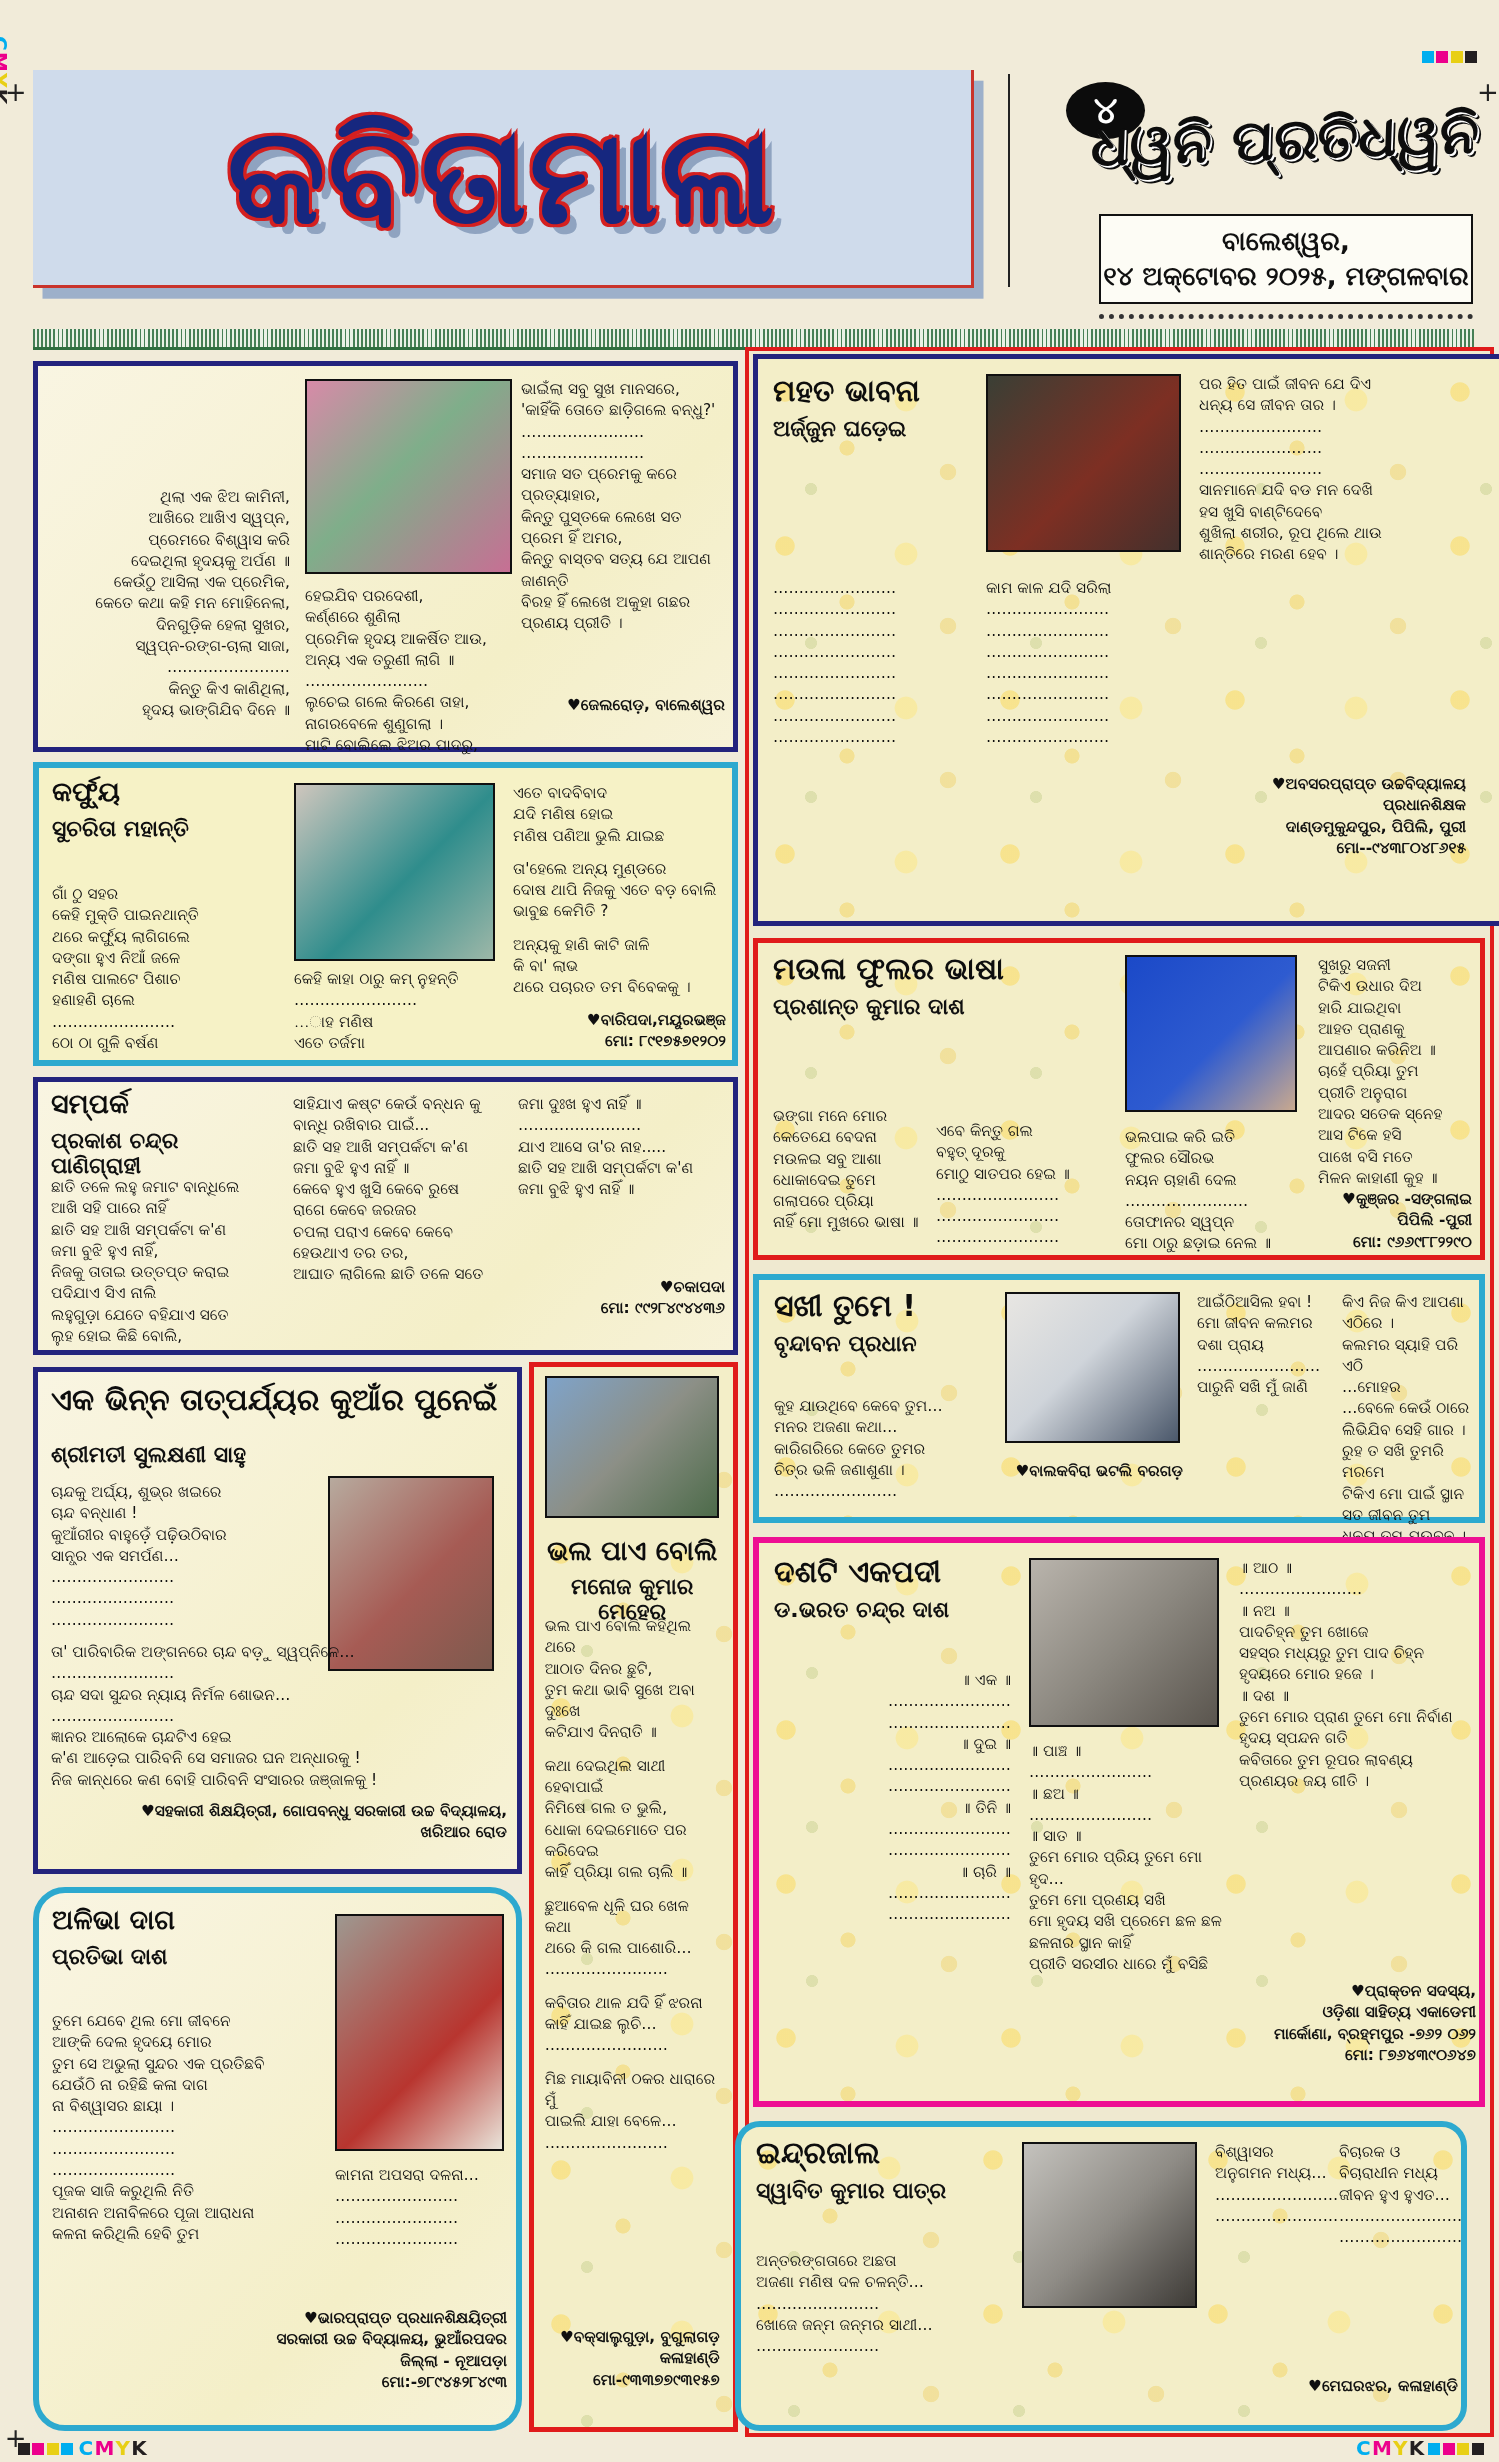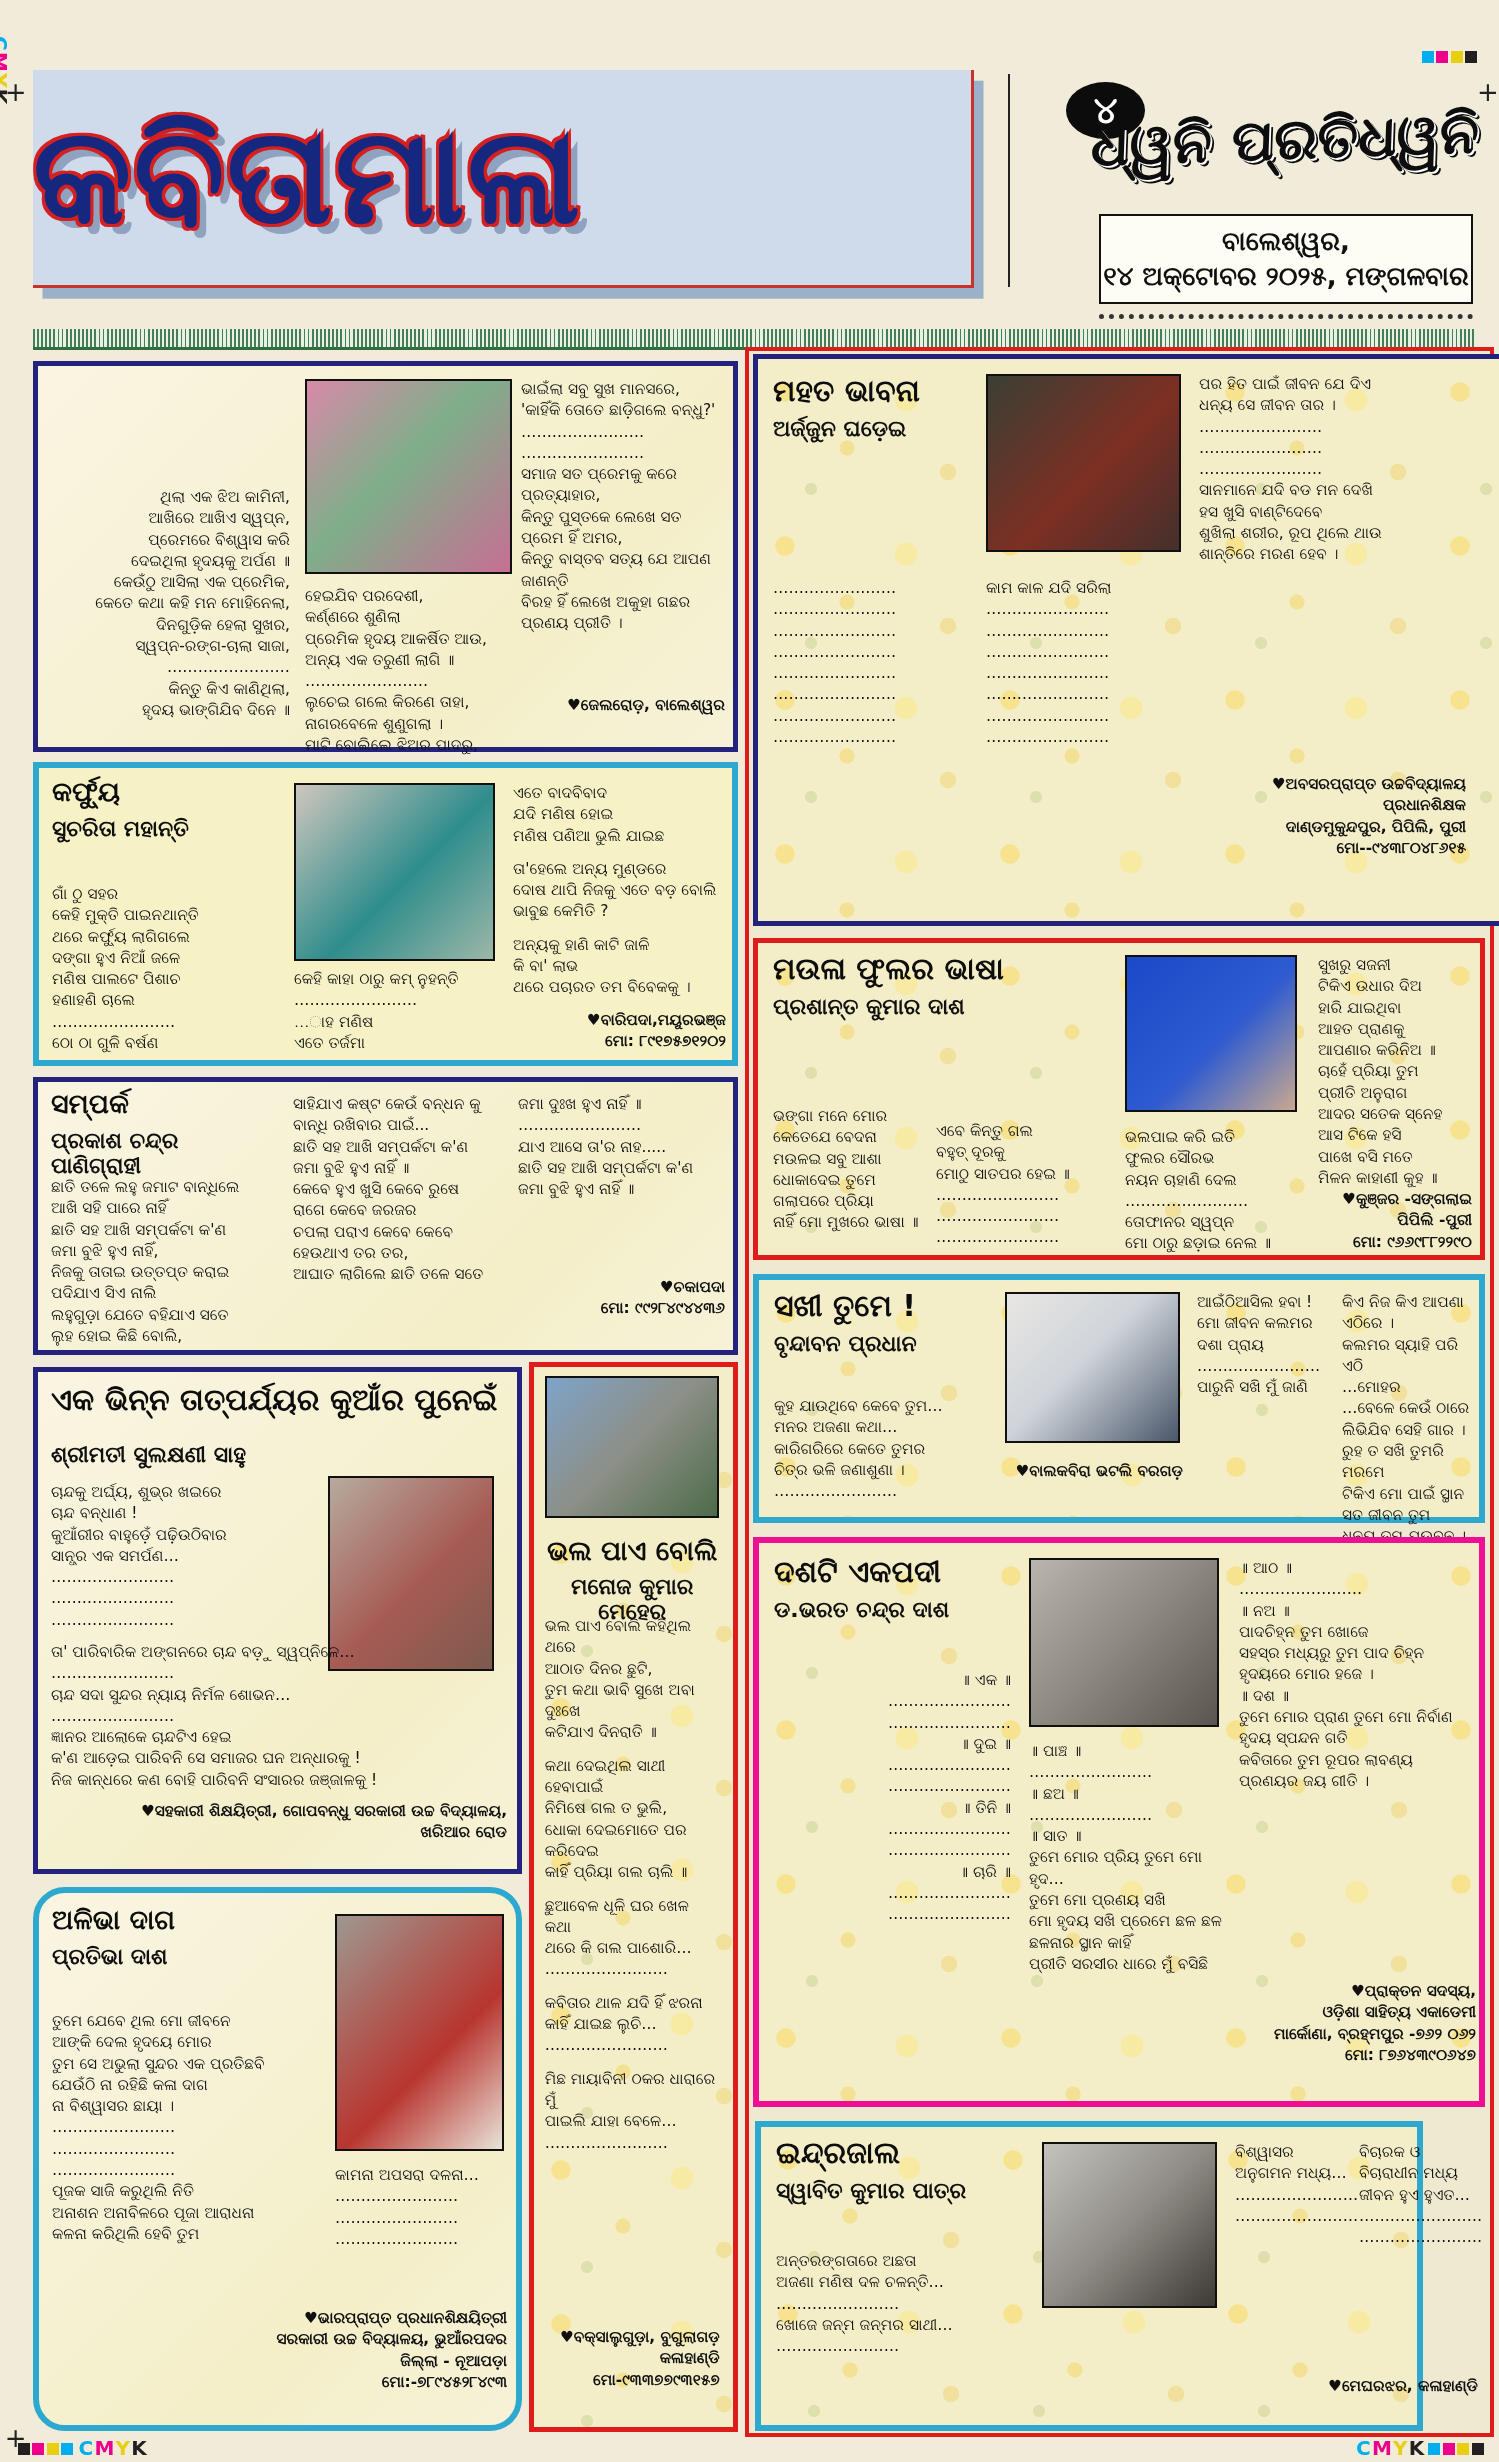--- a/index.html
+++ b/index.html
@@ -2,21 +2,21 @@
 <html style="font-size:9.5px"><head>
 <meta charset="utf-8">
 <style>
   html,body{margin:0;padding:0;background:#d8d2c0;}
   #page{position:relative;width:1500px;height:2462px;background:#f1ebd9;overflow:hidden;
         font-family:"DejaVu Sans","Liberation Sans",sans-serif;color:#101010;}
   .abs{position:absolute;box-sizing:border-box;}
   
   #title-panel{left:33px;top:70px;width:941px;height:218px;background:#cfdbeb;
       border-right:3px solid #c9332b;border-bottom:3px solid #c9332b;
-      box-shadow:9.5px 10.7px 0 #9db0ca;display:flex;align-items:center;}
+      box-shadow:9.5px 10.7px 0 #9db0ca;display:flex;align-items:center;justify-content:center;}
   #main-title{font-size:133px;font-weight:bold;color:#16277f;letter-spacing:2.4px;white-space:nowrap;
       text-shadow:-3px -3px 0 #d42020,3px -3px 0 #d42020,-3px 3px 0 #d42020,3px 3px 0 #d42020,9.5px 9.5px 0 #8fa3c0;}
   #mast-vline{left:1008px;top:74px;width:1.8px;height:213px;background:#222;}
   #page-badge{left:1066px;top:82px;width:79px;height:57px;background:#0c0c0c;border-radius:50%;
       color:#fff;font-size:37px;font-weight:bold;display:flex;align-items:center;justify-content:center;}
   #logo{left:1093px;top:71px;width:384px;height:136px;display:flex;align-items:center;justify-content:center;
       font-size:57px;font-weight:bold;color:#0d0d0d;transform:rotate(-2deg) skewX(-4deg);white-space:nowrap;
       text-shadow:1.8px 1.8px 0 #ffffff,3.6px 3.6px 0 #0d0d0d;}
   #date-box{left:1099px;top:214px;width:374px;height:90px;border:2.4px solid #111;background:#fdfcf5;
       display:flex;flex-direction:column;align-items:center;justify-content:center;gap:4.7px;}
@@ -473,21 +473,21 @@
         <div class="pline">ପ୍ରଣୟର ଜୟ ଗୀତି ।</div>
       </div>
     <div class="abs pfooter" style="left:480px;top:438px;width:237px;">
         <div class="pline">♥ପ୍ରାକ୍ତନ ସଦସ୍ୟ,</div>
         <div class="pline">ଓଡ଼ିଶା ସାହିତ୍ୟ ଏକାଡେମୀ</div>
         <div class="pline">ମାର୍କୋଣା, ବ୍ରହ୍ମପୁର -୭୬୨ ୦୬୨</div>
         <div class="pline">ମୋ: ୮୭୬୪୩୯୦୬୪୭</div>
       </div>
   </section>
 
-  <section class="pbox fbg b-cyan" style="left:755px;top:2121px;width:668px;height:310px;">
+  <section class="pbox fbg b-cyan" style="left:735px;top:2121px;width:732px;height:310px;border-radius:25px;">
     <div class="abs" style="left:15px;top:9px;width:249px;">
       <div class="ptitle big">ଇନ୍ଦ୍ରଜାଲ</div>
       <div class="pauthor">ସ୍ୱାବିତ କୁମାର ପାତ୍ର</div>
     </div>
     <div class="abs photo" style="left:281px;top:15px;width:175px;height:166px;background:linear-gradient(135deg,#c4c2bd 0%,#8f8c86 50%,#3d3a36 100%);"></div>
     <div class="abs" style="left:15px;top:124px;width:255px;">
         <div class="pline">ଅନ୍ତରଙ୍ଗତାରେ ଅଛତା</div>
         <div class="pline">ଅଜଣା ମଣିଷ ଦଳ ଚଳନ୍ତି…</div>
         <div class="pline">……………………</div>
         <div class="pline">ଖୋଜେ ଜନ୍ମ ଜନ୍ମର ସାଥୀ…</div>

